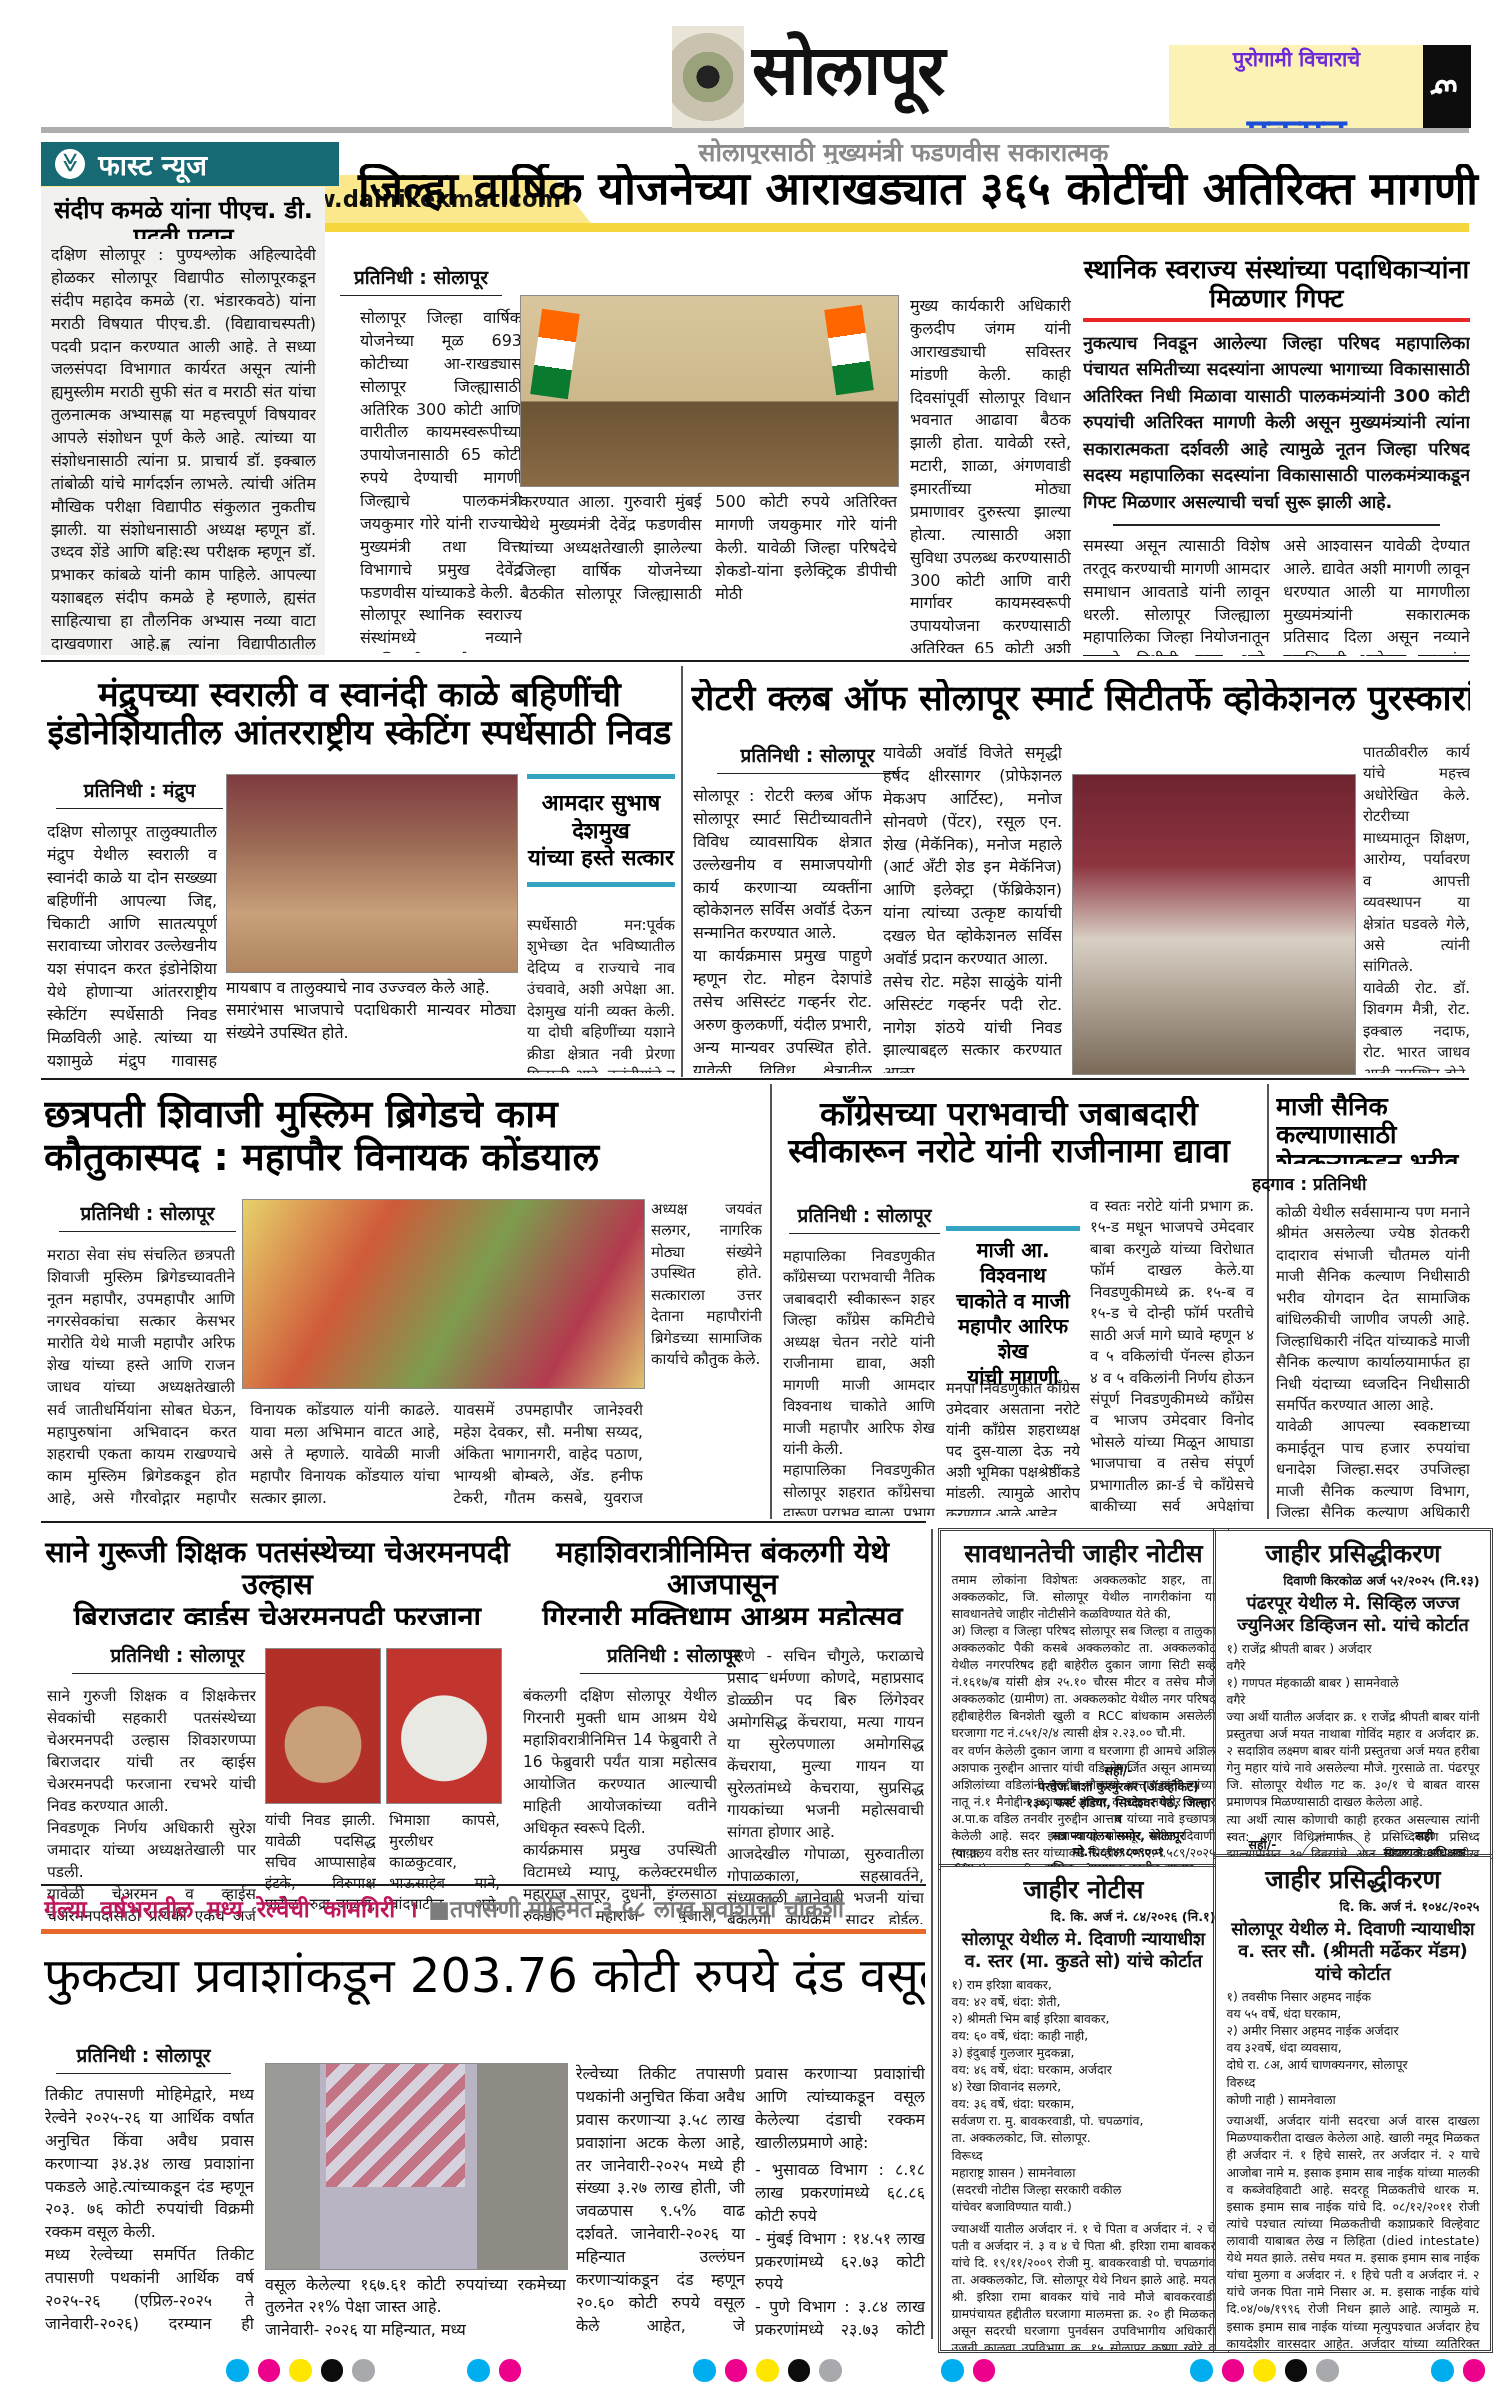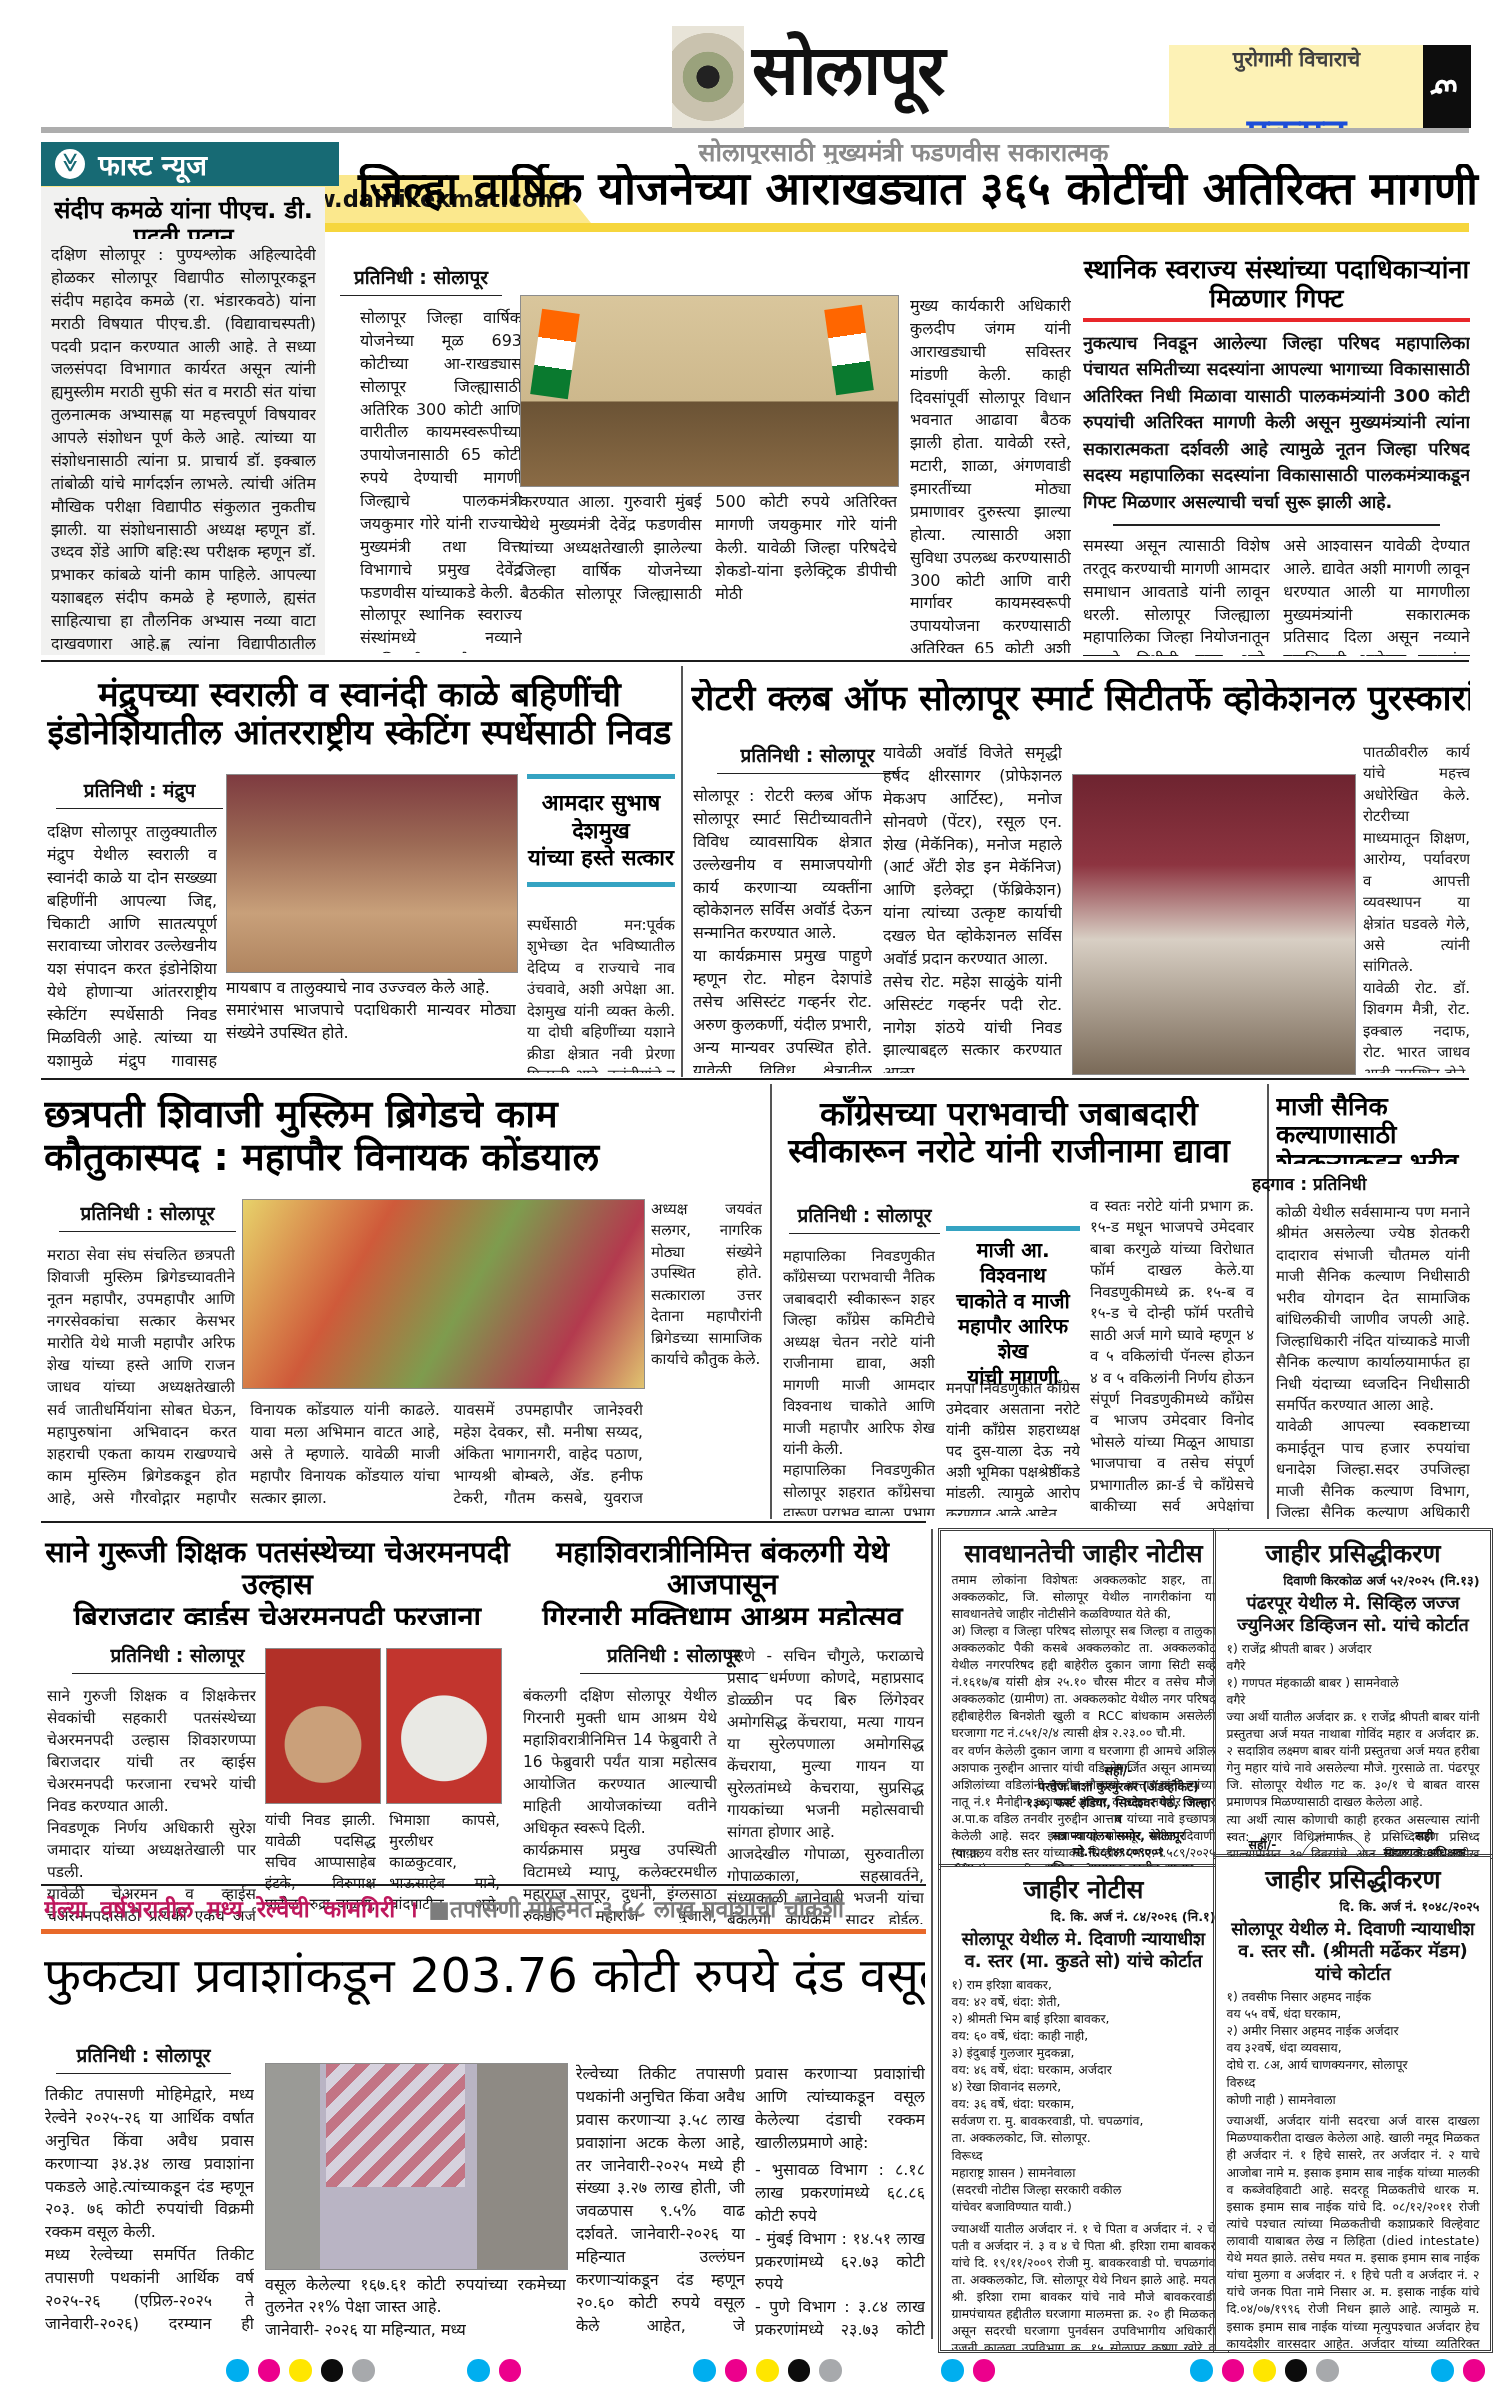--- a/index.html
+++ b/index.html
@@ -11,21 +11,21 @@
   .byline{font-weight:bold;font-size:19px;text-align:center;border-bottom:1.5px solid #222;padding-bottom:4.5px;overflow:hidden;}
   .hrule{position:absolute;background:#1c1c1c;}
   .vrule{position:absolute;background:#555;width:1.5px;}
   .photo{position:absolute;border:0.8px solid #8c8c8c;overflow:hidden;}
   
   .toprule{background:#adadad;}
   .yellowband{background:#fbe88d;clip-path:polygon(0 0,93% 0,100% 100%,0 100%);display:flex;align-items:center;}
   .yellowrule{background:#f6d63d;}
   .masthead-city{font-weight:bold;font-size:69px;line-height:1;letter-spacing:-1.5px;}
   .brandbox{background:#fdf2b6;text-align:center;overflow:hidden;}
-  .brand-tag{color:#404040;font-weight:bold;font-size:20.3px;line-height:1.1;}
+  .brand-tag{color:#6d28d9;font-weight:bold;font-size:20.3px;line-height:1.1;}
   .brand-name{color:#1d4ed8;font-weight:bold;font-size:40px;line-height:0.95;margin-top:44px;}
   .pagenostrip{background:#0d0d0d;color:#fff;display:flex;align-items:center;justify-content:center;font-size:35px;font-weight:bold;}
   
   .fastbg{background:#f1f1f0;}
   .fasthead{background:#176a74;color:#fff;display:flex;align-items:center;gap:13.6px;padding-left:13.6px;font-weight:bold;font-size:28px;}
   .chev{width:30px;height:30px;border-radius:50%;background:#fff;position:relative;flex:0 0 auto;}
   .chev:before{content:"≫";position:absolute;left:5.3px;top:1.5px;color:#176a74;font-size:19.6px;transform:rotate(90deg);}
   .kicker{color:#8a8a8a;font-weight:bold;font-size:25px;text-align:center;white-space:nowrap;overflow:hidden;}
   
   .redrule{background:#e8262a;height:3.8px;}

